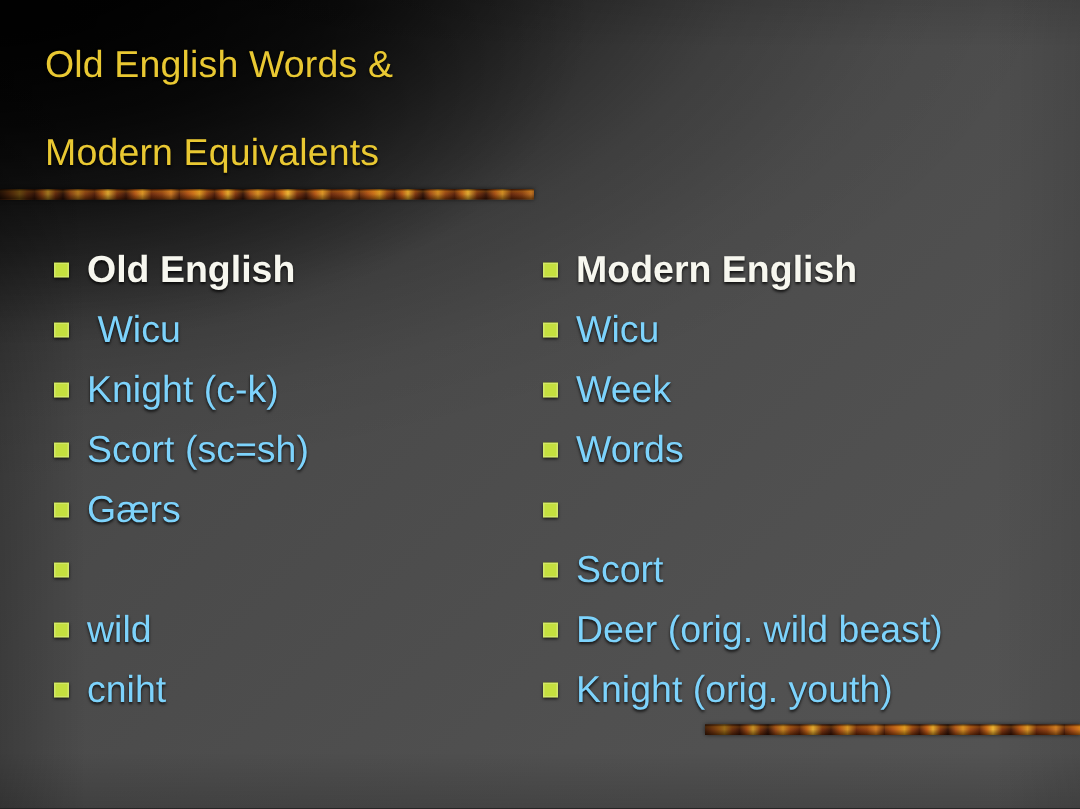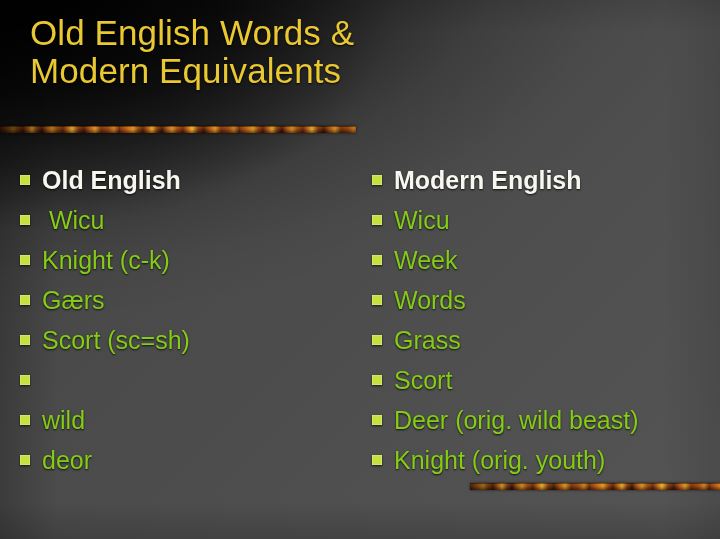--- a/index.html
+++ b/index.html
@@ -54,23 +54,23 @@
       linear-gradient(to bottom, rgba(0,0,0,0.10), rgba(0,0,0,0) 6%, rgba(0,0,0,0) 93%, rgba(0,0,0,0.16));
   }
 
   
   #title {
     position: absolute;
     left: 30px;
     top: 14px;
     width: 560px;
     color: #e9c832;
-    font-size: 35px;
+    font-size: 25px;
     font-weight: 400;
-    line-height: 38px;
+    line-height: 59px;
     letter-spacing: 0.1px;
     text-shadow: 0 1px 2px rgba(0,0,0,0.85);
     white-space: pre-line;
   }
 
   
   .deco-rule {
     position: absolute;
     height: 7px;
     background:
@@ -119,41 +119,41 @@
       rgba(0,0,0,0.10) 14%,
       rgba(0,0,0,0) 45%,
       rgba(0,0,0,0) 100%);
   }
 
   
   .column {
     position: absolute;
     top: 160px;
   }
-  #column-old  { left: 20px;  width: 320px; }
-  #column-modern { left: 372px; width: 340px; text-align: center; }
+  #column-old  { left: 36px;  width: 320px; }
+  #column-modern { left: 362px; width: 340px; text-align: center; }
 
   .bullet-row {
     position: relative;
     height: 40px;
     display: flex;
     align-items: center;
   }
   .bullet-marker {
     flex: 0 0 auto;
     width: 10px;
     height: 10px;
     margin-right: 12px;
     background: #c5e03f;
     box-shadow:
       inset 0 0 0 1px rgba(255,255,255,0.22),
       0 1px 2px rgba(0,0,0,0.7);
   }
   .bullet-text {
-    color: #84cc16;
+    color: #7dd3fc;
     font-size: 25px;
     font-weight: 400;
     line-height: 28px;
     white-space: pre;
     text-shadow: 0 1px 2px rgba(0,0,0,0.8);
   }
   .bullet-text.is-heading {
     font-weight: bold;
     color: #f7f7ef;
   }
@@ -182,36 +182,36 @@
       <div class="bullet-row">
         <span class="bullet-marker"></span>
         <span class="bullet-text"> Wicu</span>
       </div>
       <div class="bullet-row">
         <span class="bullet-marker"></span>
         <span class="bullet-text">Knight (c-k)</span>
       </div>
       <div class="bullet-row">
         <span class="bullet-marker"></span>
+        <span class="bullet-text">Scort (sc=sh)</span>
+      </div>
+      <div class="bullet-row">
+        <span class="bullet-marker"></span>
         <span class="bullet-text">Gærs</span>
       </div>
       <div class="bullet-row">
         <span class="bullet-marker"></span>
-        <span class="bullet-text">Scort (sc=sh)</span>
-      </div>
-      <div class="bullet-row">
-        <span class="bullet-marker"></span>
       </div>
       <div class="bullet-row">
         <span class="bullet-marker"></span>
         <span class="bullet-text">wild</span>
       </div>
       <div class="bullet-row">
         <span class="bullet-marker"></span>
-        <span class="bullet-text">deor</span>
+        <span class="bullet-text">cniht</span>
       </div>
     </div>
   <div id="column-modern" class="column">
       <div class="bullet-row">
         <span class="bullet-marker"></span>
         <span class="bullet-text is-heading">Modern English</span>
       </div>
       <div class="bullet-row">
         <span class="bullet-marker"></span>
         <span class="bullet-text">Wicu</span>
@@ -219,21 +219,20 @@
       <div class="bullet-row">
         <span class="bullet-marker"></span>
         <span class="bullet-text">Week</span>
       </div>
       <div class="bullet-row">
         <span class="bullet-marker"></span>
         <span class="bullet-text">Words</span>
       </div>
       <div class="bullet-row">
         <span class="bullet-marker"></span>
-        <span class="bullet-text">Grass</span>
       </div>
       <div class="bullet-row">
         <span class="bullet-marker"></span>
         <span class="bullet-text">Scort</span>
       </div>
       <div class="bullet-row">
         <span class="bullet-marker"></span>
         <span class="bullet-text">Deer (orig. wild beast)</span>
       </div>
       <div class="bullet-row">

